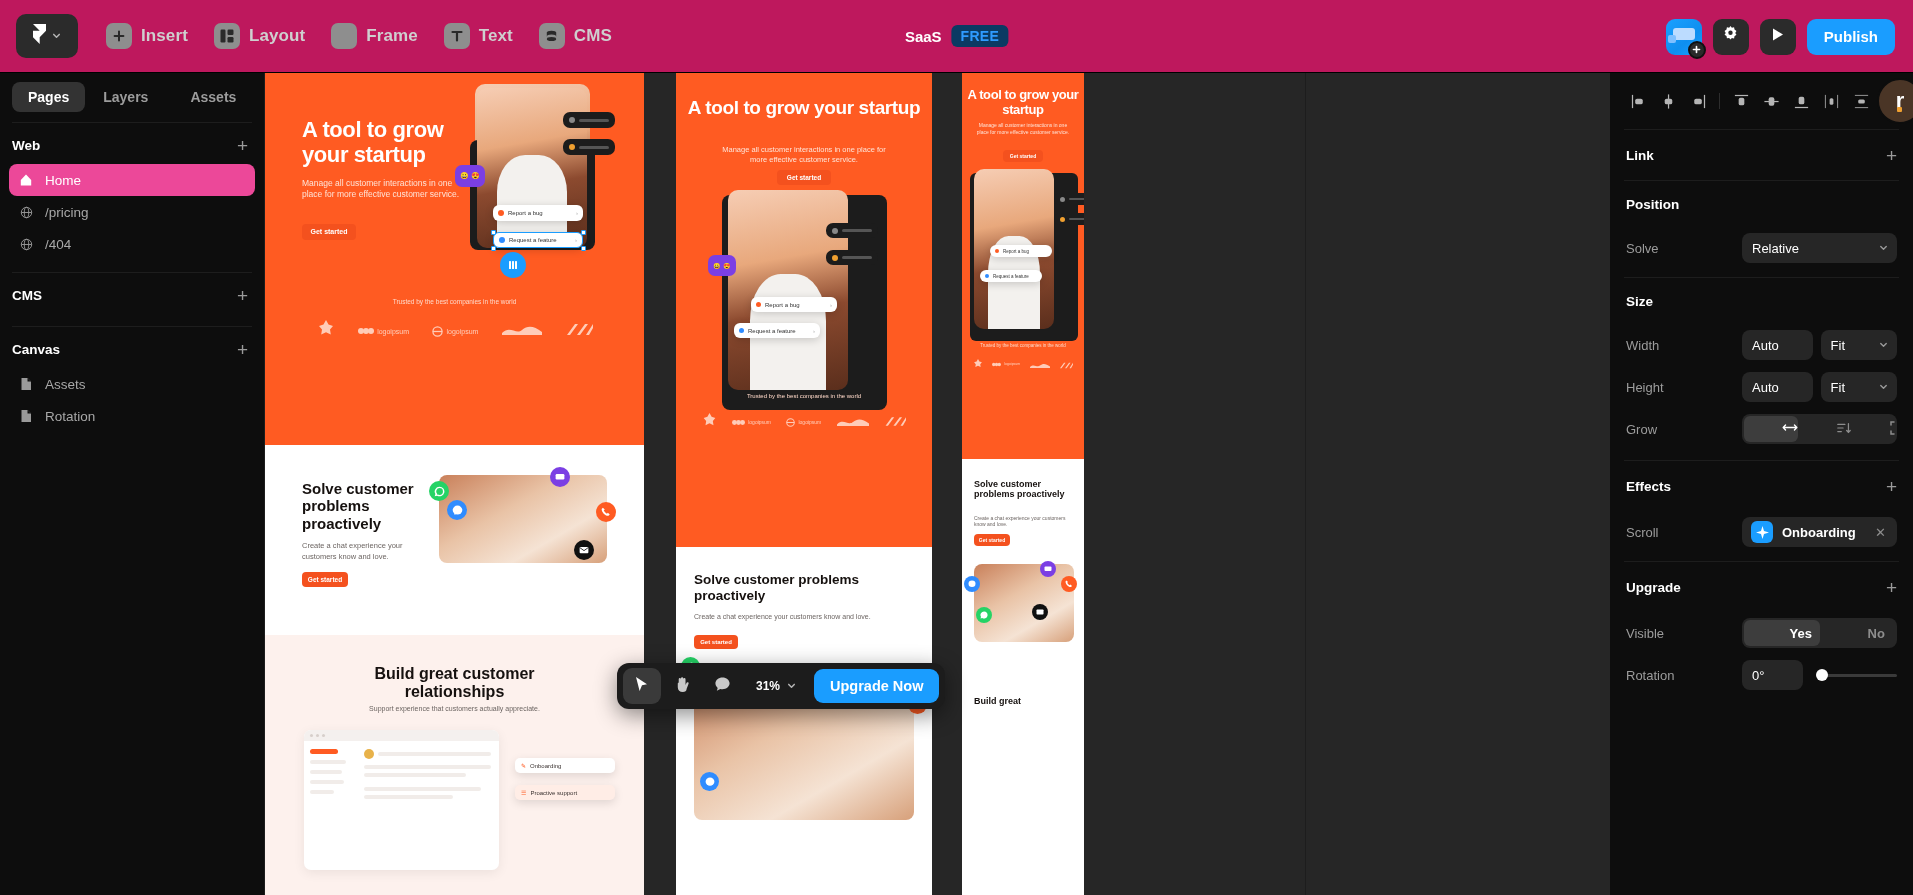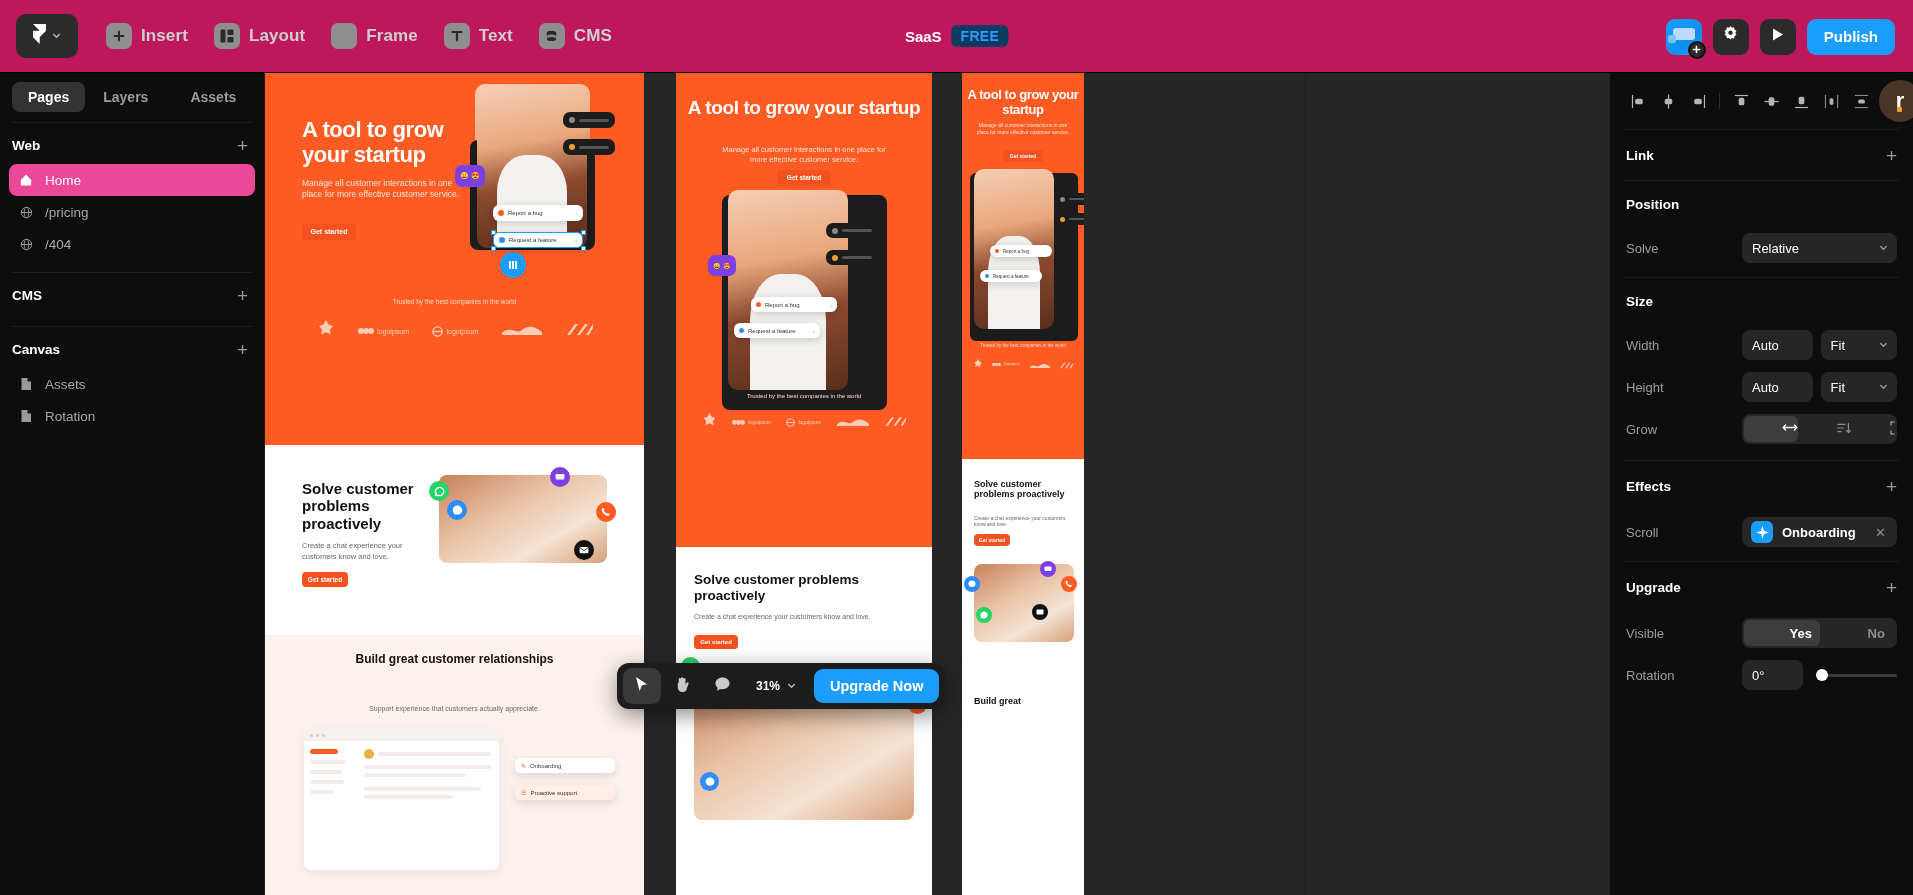--- a/index.html
+++ b/index.html
@@ -560,21 +560,21 @@
           </div>
         <div class="bubble b-black" style="left:309px;top:95px;width:20px;height:20px;">
             <svg width="10" height="10" viewBox="0 0 16 16" fill="#fff">
               <rect x="1" y="3" width="14" height="10" rx="1.5"></rect>
               <path d="M1 4l7 5 7-5" stroke="#101010" stroke-width="1.3" fill="none"></path>
             </svg>
           </div>
       </div>
 
       <div class="sec3" style="height:260px;">
-        <h2 style="position:absolute;left:50%;top:18px;transform:translateX(-50%);width:230px;font-size:12px;">Build great customer relationships</h2>
+        <h2 style="position:absolute;left:50%;top:30px;transform:translateX(-50%);width:230px;font-size:16px;">Build great customer relationships</h2>
         <p style="position:absolute;left:50%;top:70px;transform:translateX(-50%);width:250px;font-size:7px;">Support experience that customers actually appreciate.</p>
         <div class="dash-card" style="left:39px;top:95px;width:195px;height:140px;">
           <div class="dash-top">
             <span class="dot"></span>
               <span class="dot"></span>
               <span class="dot"></span>
           </div>
           <div style="display:flex;height:100%;">
             <div style="width:52px;padding:8px 6px;display:flex;flex-direction:column;gap:6px;">
               <div class="pill accent" style="height:5px;width:70%;"></div>

